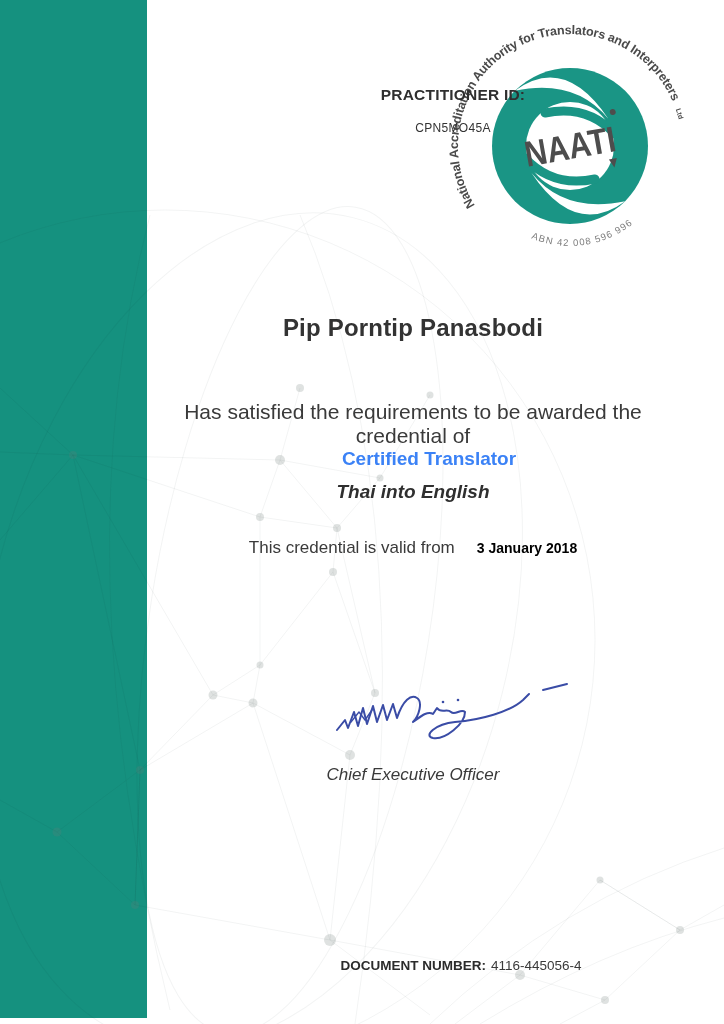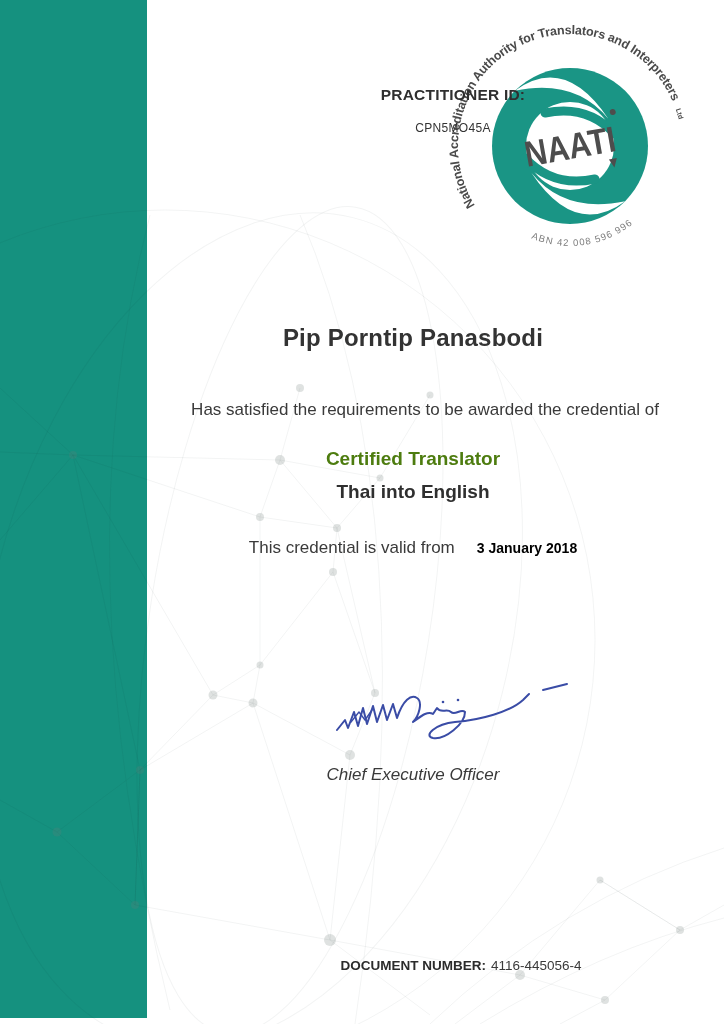--- a/index.html
+++ b/index.html
@@ -13,24 +13,24 @@
   .mesh{position:absolute;left:0;top:0;z-index:2;pointer-events:none;}
 
   
   .content{position:absolute;left:147px;top:0;width:532px;height:960px;z-index:3;}
   .content > div{position:absolute;width:100%;text-align:center;}
 
   .pract{position:absolute;left:40px;text-align:left;width:300px;}
   .pract-label{top:86px;font-size:15.5px;font-weight:bold;color:#2f2f2f;letter-spacing:.2px;}
   .pract-value{top:121px;font-size:12px;color:#333333;letter-spacing:.3px;}
 
-  .name{top:314px;font-size:24px;font-weight:bold;color:#333333;letter-spacing:.2px;margin-top:10px;}
-  .statement{top:400px;font-size:17px;color:#3a3a3a;margin-left:12px;}
-  .cred-title{top:448px;font-size:19px;font-weight:bold;color:#4d7c0f;}
-  .cred-lang{top:481px;font-size:19px;font-weight:bold;color:#2f2f2f;}
+  .name{top:314px;font-size:24px;font-weight:bold;color:#333333;letter-spacing:.2px;}
+  .statement{top:400px;font-size:21px;color:#3a3a3a;}
+  .cred-title{top:448px;font-size:19px;font-weight:bold;color:#3b82f6;padding-left:16px;}
+  .cred-lang{top:481px;font-size:19px;font-weight:bold;color:#2f2f2f;font-style:italic;}
   .valid{top:538px;font-size:17px;color:#3a3a3a;}
   .expire{top:573px;font-size:17px;color:#3a3a3a;}
   .valid .date,.expire .date{font-weight:bold;font-size:14px;color:#000000;}
   .valid .prefix,.expire .prefix{margin-right:22px;}
   .ceo{top:765px;font-size:17px;font-style:italic;color:#3a3a3a;}
   .docnum{top:958px;font-size:13.5px;color:#3a3a3a;margin-left:48px;}
   .docnum .lbl{font-weight:bold;color:#2b2b2b;margin-right:5px;}
 
   .signature{position:absolute;left:168px;top:672px;}
 

